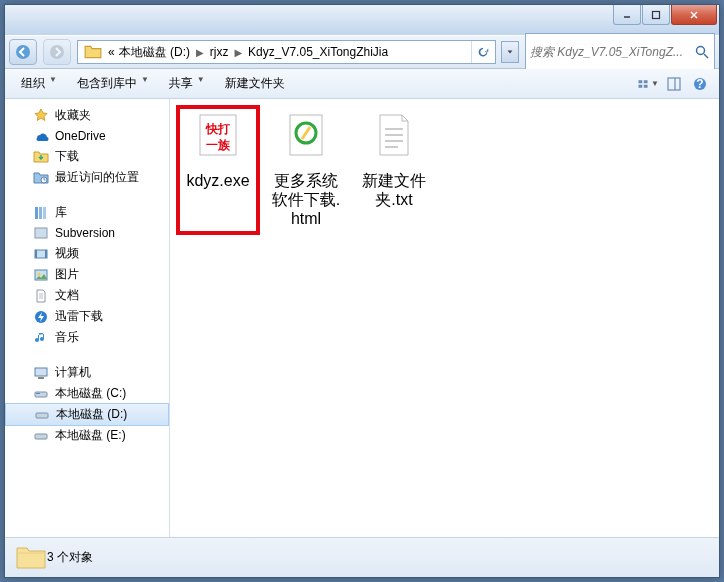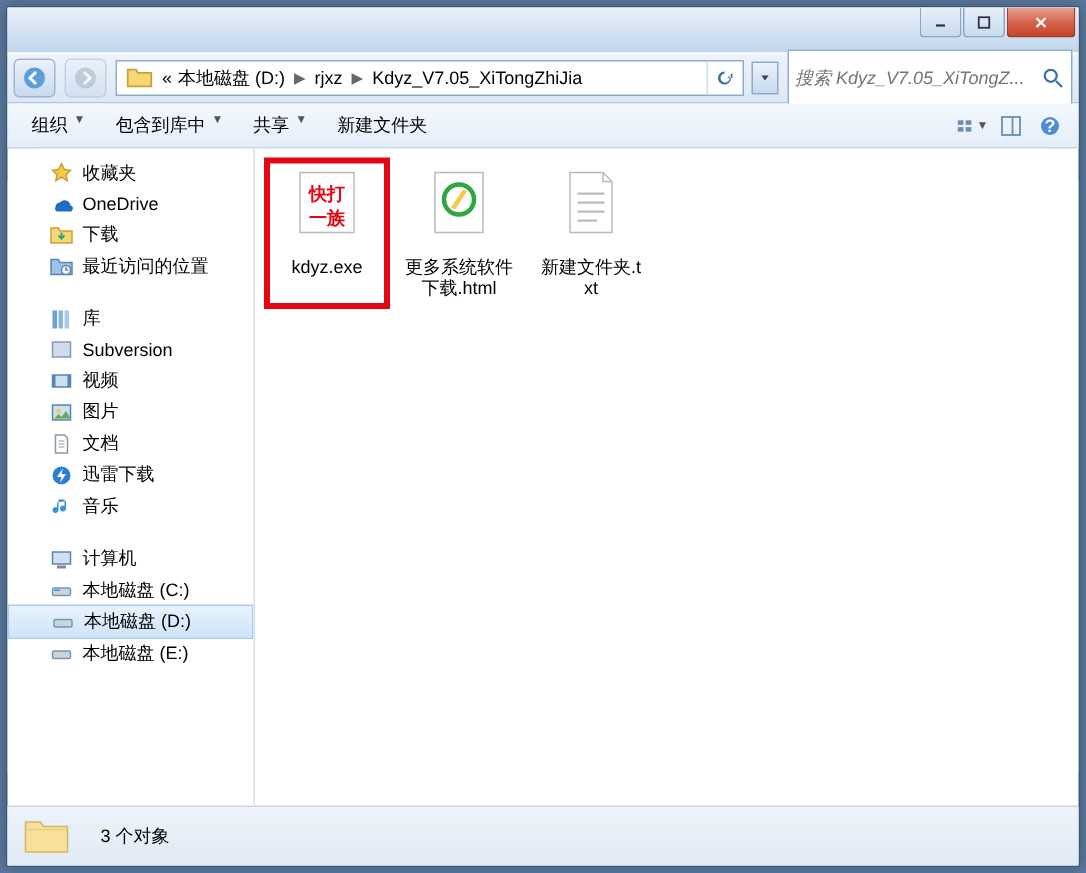--- a/index.html
+++ b/index.html
@@ -115,27 +115,27 @@
   flex: 1; background: #fff; padding: 8px;
   display: flex; align-content: flex-start; flex-wrap: wrap; gap: 8px;
 }
 .fileitem {
   width: 80px;
   display: flex; flex-direction: column; align-items: center;
   padding: 4px; cursor: pointer; text-align: center;
 }
 .fileitem.highlighted { outline: 4px solid #e30613; outline-offset: -2px; background: #fff; }
 .fileicon { width: 48px; height: 48px; display:flex; align-items:center; justify-content:center; margin-bottom: 12px; }
-.filelabel { font-size: 12px; line-height: 1.2; word-break: break-all; text-align: center; }
+.filelabel { font-size: 16px; line-height: 1.2; word-break: break-all; text-align: center; }
 
 .statusbar {
   height: 40px;
   background: linear-gradient(to bottom, #eef3fa, #e0eaf5);
   border-top: 1px solid #c5d5e8;
-  display: flex; align-items: center; padding: 11px 10px; gap: 20px;
+  display: flex; align-items: center; padding: 11px 10px; gap: 0;
 }
 .statusbar .foldericon-big { width: 32px; height: 32px; }
 
 
 .sidebar::-webkit-scrollbar { width: 16px; }
 .sidebar::-webkit-scrollbar-track { background: #f0f0f0; }
 .sidebar::-webkit-scrollbar-thumb { background: #c8d4e2; border: 1px solid #96a8bc; border-radius: 2px; }
 .sidebar::-webkit-scrollbar-button { height: 16px; background: #e0e8f0; border: 1px solid #96a8bc; }
 </style>
 </head>

